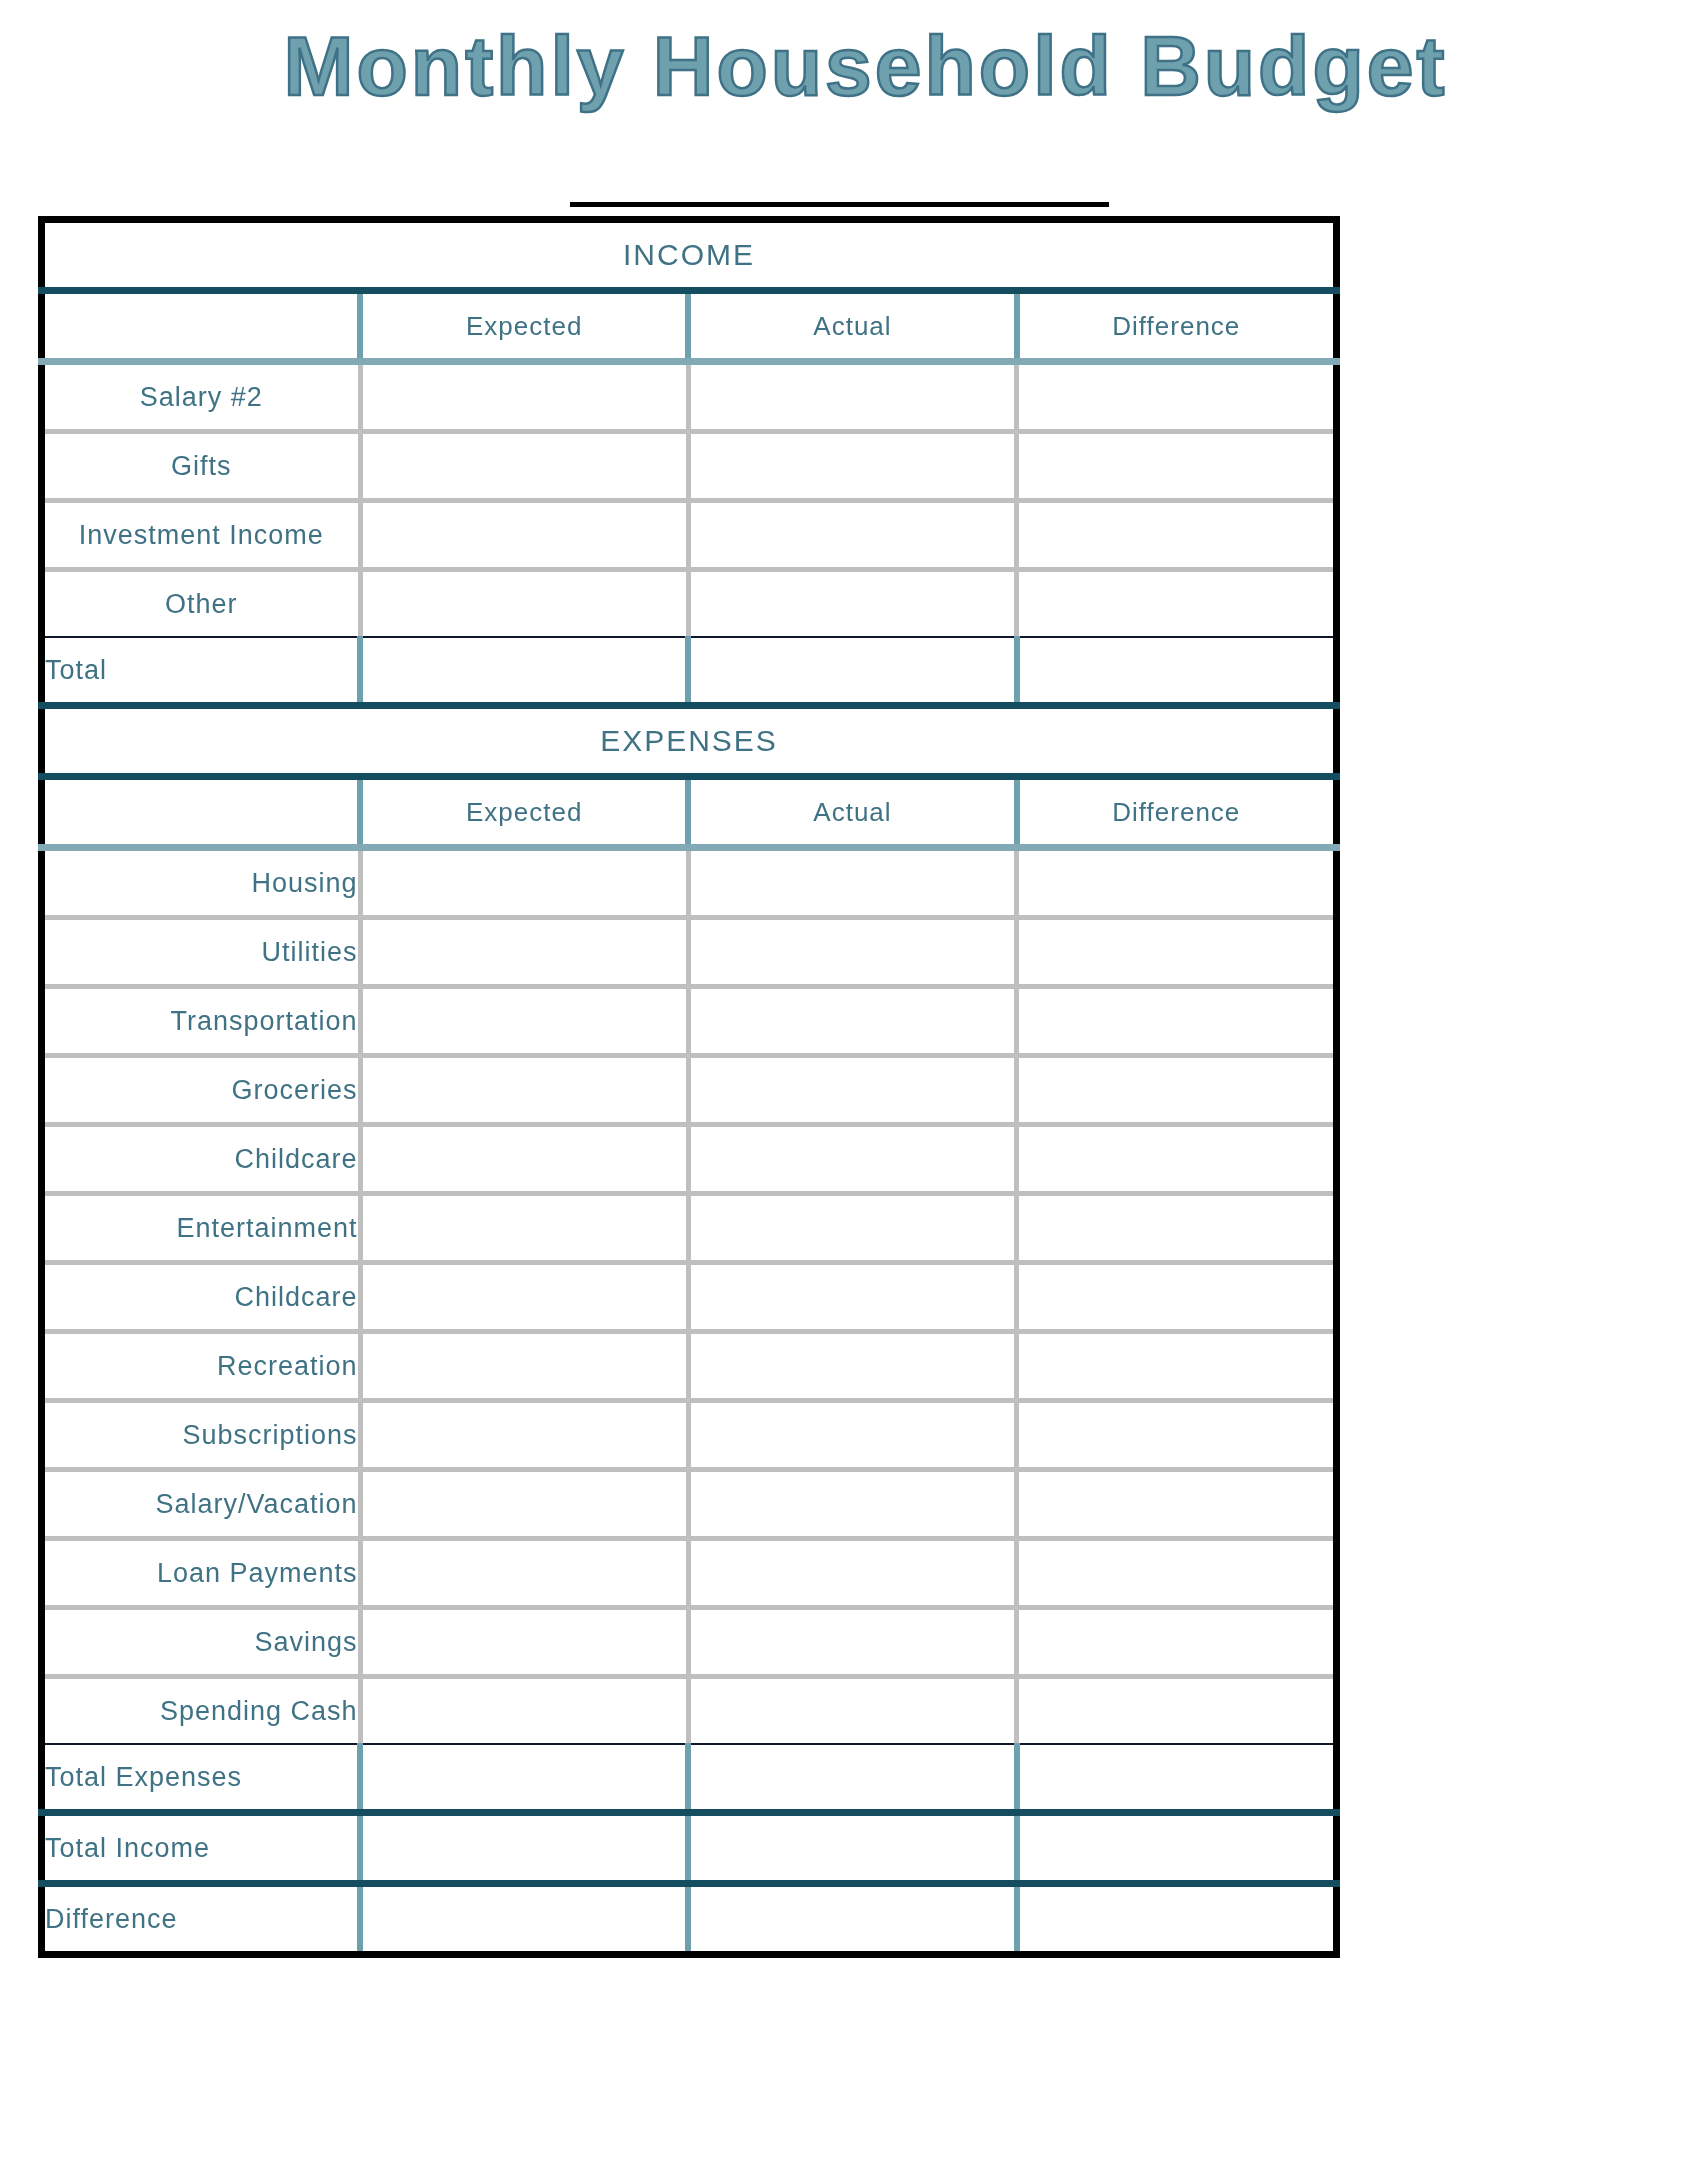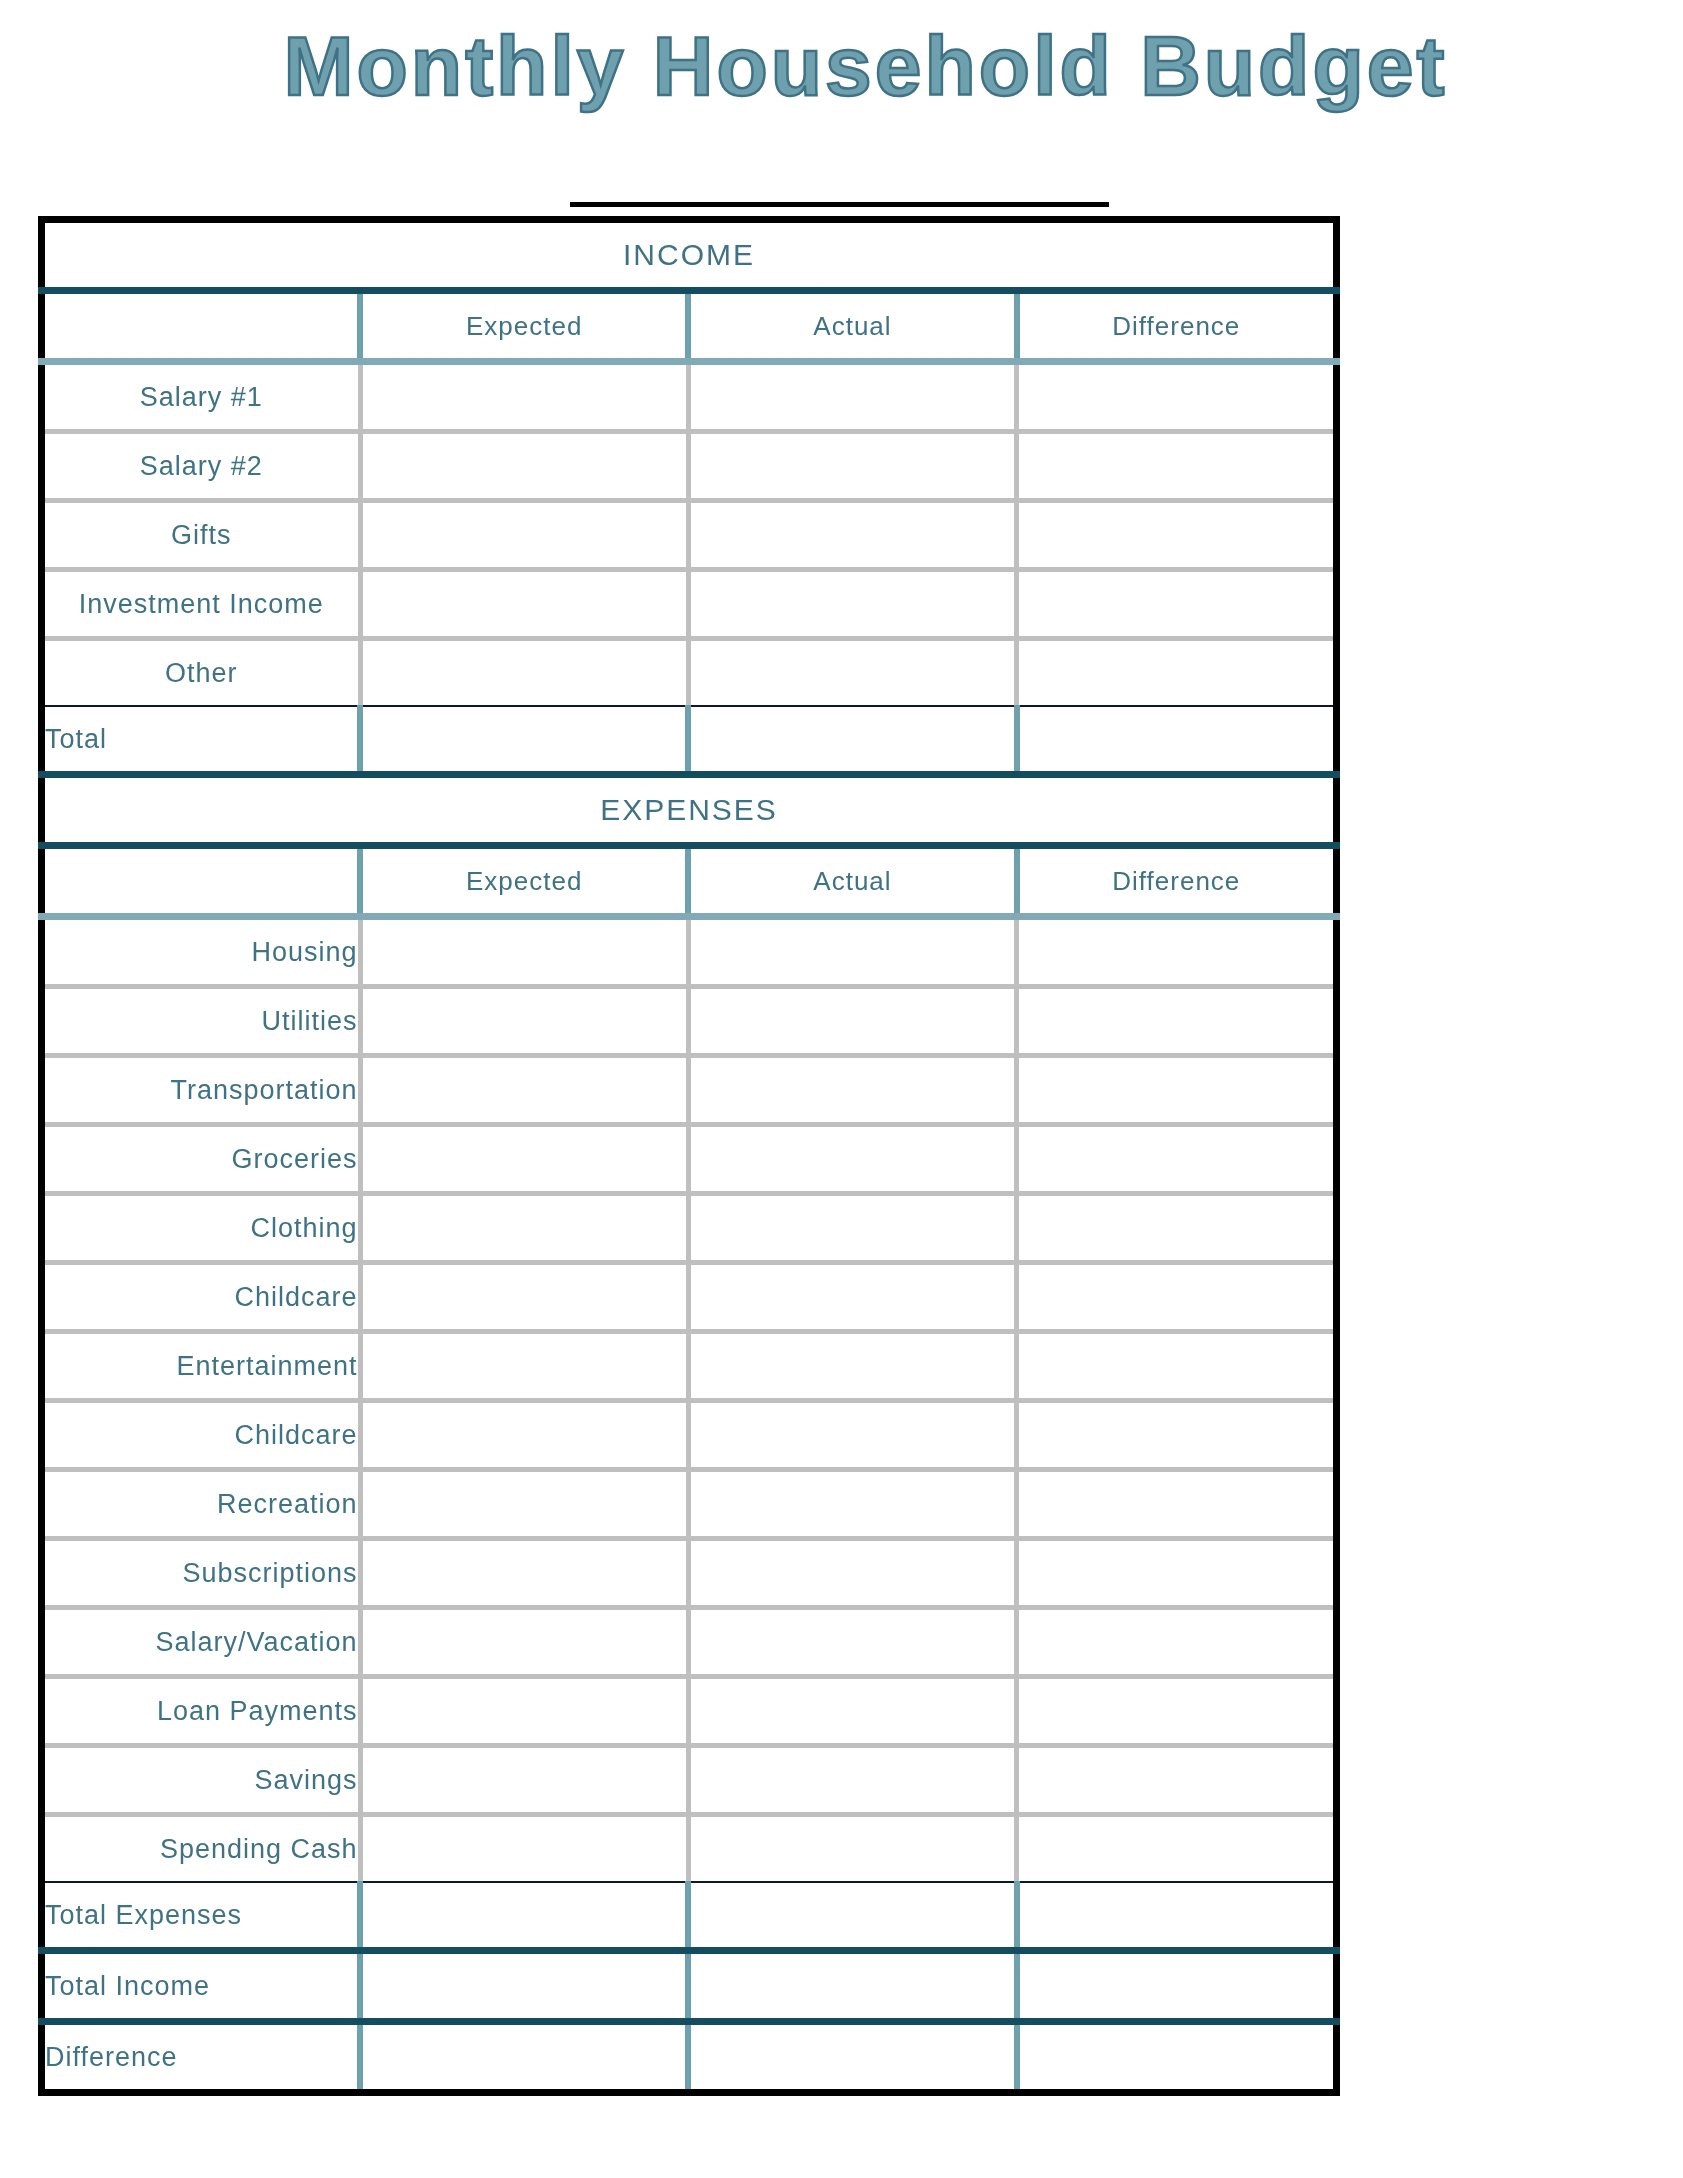--- a/index.html
+++ b/index.html
@@ -58,26 +58,20 @@
       </tr>
 
       <tr>
         <td class="colhdr-cell vr-teal"></td>
         <td class="colhdr-cell vr-teal teal-text">Expected</td>
         <td class="colhdr-cell vr-teal teal-text">Actual</td>
         <td class="colhdr-cell teal-text">Difference</td>
       </tr>
 
       <tr>
-        <td class="lbl lbl-center teal-text hb-gray vr-gray">Salary #1</td>
-        <td class="hb-gray vr-gray"></td>
-        <td class="hb-gray vr-gray"></td>
-        <td class="hb-gray"></td>
-      </tr>
-      <tr>
         <td class="lbl lbl-center teal-text hb-gray vr-gray">Salary #2</td>
         <td class="hb-gray vr-gray"></td>
         <td class="hb-gray vr-gray"></td>
         <td class="hb-gray"></td>
       </tr>
       <tr>
         <td class="lbl lbl-center teal-text hb-gray vr-gray">Gifts</td>
         <td class="hb-gray vr-gray"></td>
         <td class="hb-gray vr-gray"></td>
         <td class="hb-gray"></td>
@@ -131,26 +125,20 @@
         <td class="hb-gray vr-gray"></td>
         <td class="hb-gray"></td>
       </tr>
       <tr>
         <td class="lbl lbl-left teal-text hb-gray vr-gray">Groceries</td>
         <td class="hb-gray vr-gray"></td>
         <td class="hb-gray vr-gray"></td>
         <td class="hb-gray"></td>
       </tr>
       <tr>
-        <td class="lbl lbl-left teal-text hb-gray vr-gray">Clothing</td>
-        <td class="hb-gray vr-gray"></td>
-        <td class="hb-gray vr-gray"></td>
-        <td class="hb-gray"></td>
-      </tr>
-      <tr>
         <td class="lbl lbl-left teal-text hb-gray vr-gray">Childcare</td>
         <td class="hb-gray vr-gray"></td>
         <td class="hb-gray vr-gray"></td>
         <td class="hb-gray"></td>
       </tr>
       <tr>
         <td class="lbl lbl-left teal-text hb-gray vr-gray">Entertainment</td>
         <td class="hb-gray vr-gray"></td>
         <td class="hb-gray vr-gray"></td>
         <td class="hb-gray"></td>

